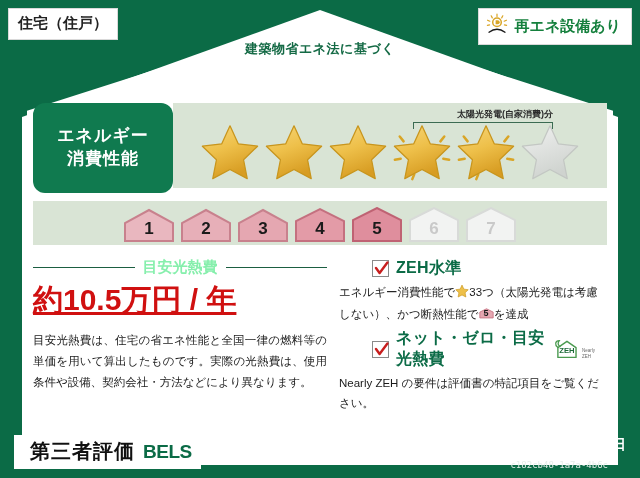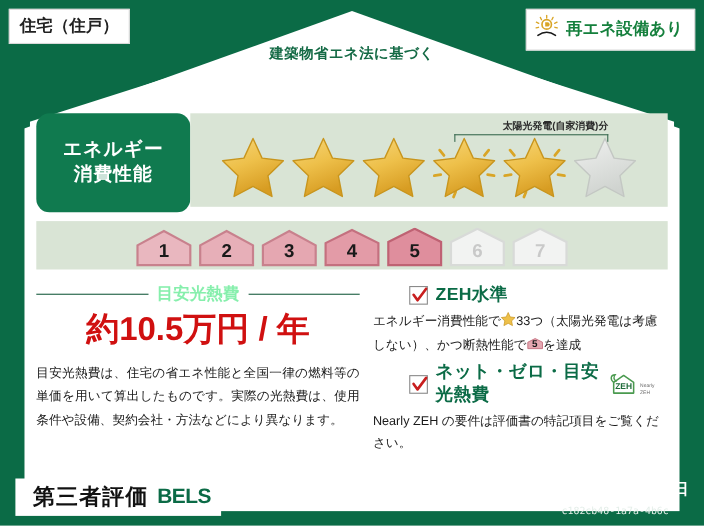--- a/index.html
+++ b/index.html
@@ -138,24 +138,25 @@
   .col-right { width: 268px; padding-left: 6px; }
 
   .cost-head {
     display: flex; align-items: center; gap: 8px;
     margin-bottom: 6px;
   }
   .cost-head .rule { flex: 1; height: 1.5px; background: #1b5e41; }
   .cost-head .txt { font-size: 15px; font-weight: 700; color: #14past; color: #123; }
   .cost-head .txt { color: #86efac; }
   .cost-amount {
-    text-align: center;
+    text-align: left;
     font-size: 30px; font-weight: 700; color: #d01010;
     letter-spacing: 0px; line-height: 1.15;
     margin: 4px 0 12px 0;
+    text-decoration: underline;
   }
   .cost-note {
     font-size: 11.5px; color: #1a1a1a; line-height: 1.85;
     text-align: justify;
   }
 
   .check-item { margin-bottom: 4px; }
   .check-head { display: flex; align-items: center; gap: 7px; padding-left: 33px; }
   .checkbox {
     width: 17px; height: 17px; background: #fff;

